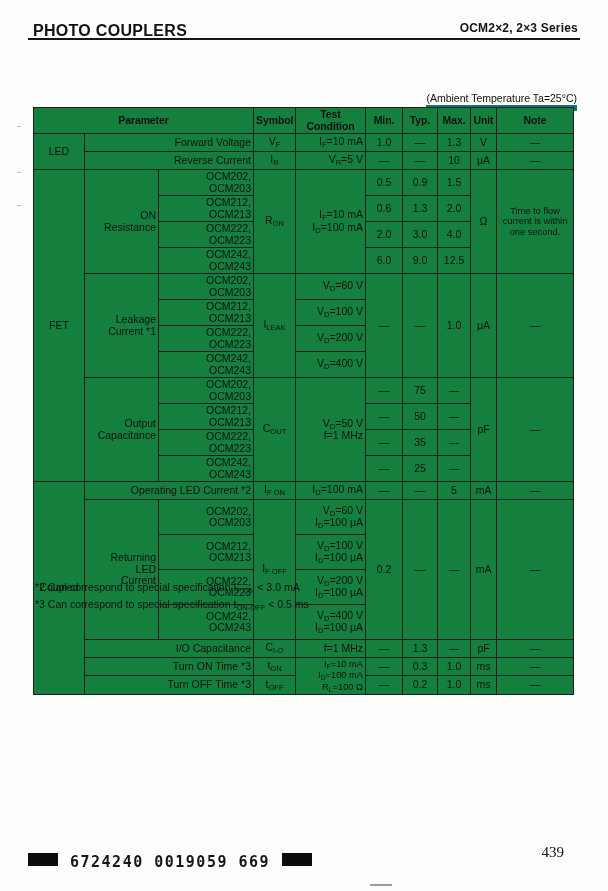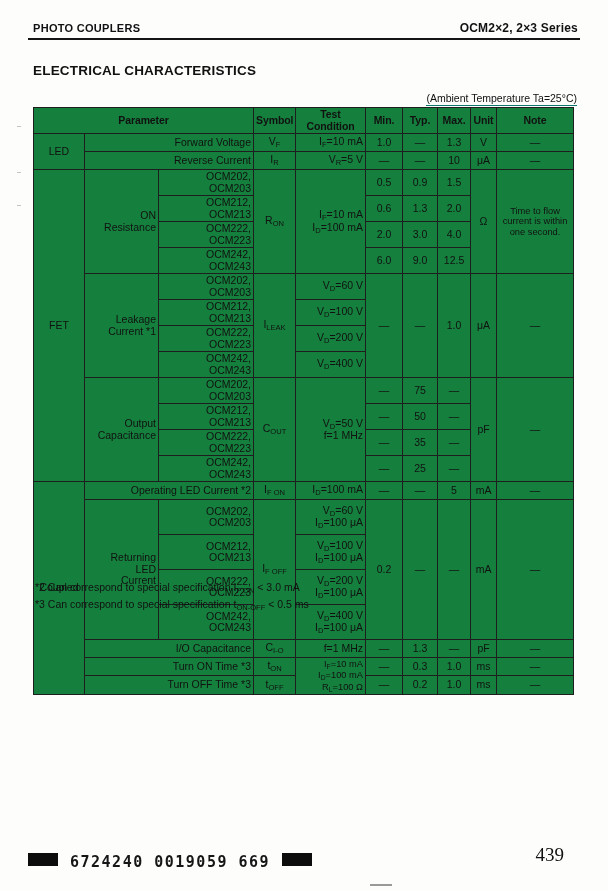--- a/index.html
+++ b/index.html
@@ -2,26 +2,26 @@
 <html><head>
 <meta charset="utf-8">
 <style>
   html,body{margin:0;padding:0;}
   body{background:#e8e8e8;font-family:"Liberation Sans",sans-serif;}
   .page{
     position:relative;width:608px;height:891px;margin:0 auto;
     background:#fdfdfc;color:#111;overflow:hidden;
   }
   
-  .hdr-left{position:absolute;left:33px;top:22px;font-size:11px;font-weight:bold;letter-spacing:.3px;}
+  .hdr-left{position:absolute;left:33px;top:22px;font-size:16px;font-weight:bold;letter-spacing:.3px;}
   .hdr-right{position:absolute;right:30px;top:21px;font-size:12px;font-weight:bold;letter-spacing:.2px;}
   .hdr-rule{position:absolute;left:28px;top:38px;width:552px;height:2px;background:#151515;}
   
   .sec-title{position:absolute;left:33px;top:63px;font-size:13.5px;font-weight:bold;letter-spacing:.2px;}
-  .ambient{position:absolute;right:31px;top:92px;font-size:10.5px;border-bottom:1px solid #0f766e;padding-bottom:1px;}
+  .ambient{position:absolute;right:31px;top:92px;font-size:10.5px;border-bottom:6px solid #0f766e;padding-bottom:1px;}
   
   .tbl-wrap{position:absolute;left:33px;top:107px;}
   table{border-collapse:collapse;table-layout:fixed;width:540px;background:#15803d;}
   td,th{
     border:1px solid #1e1e1e;font-size:10.5px;line-height:11.5px;color:#111;
     text-align:center;vertical-align:middle;padding:1px 2px;font-weight:normal;
     overflow:hidden;
   }
   th{font-weight:bold;letter-spacing:-0.1px;}
   td.al{text-align:right;padding-left:5px;}
@@ -29,34 +29,33 @@
   sub{font-size:0.72em;vertical-align:baseline;position:relative;top:2px;}
   
   .footnotes{position:absolute;left:35px;top:580px;font-size:10.5px;line-height:14.5px;}
   
   .footer{position:absolute;left:28px;top:853px;display:flex;gap:12px;}
   .blk{display:inline-block;width:30px;height:13px;background:#0c0c0c;}
   .code{
     font-family:"DejaVu Sans Mono",monospace;font-size:15px;font-weight:bold;
     letter-spacing:1.5px;color:#161616;transform:scaleY(1.1);
   }
-  .pageno{position:absolute;right:44px;top:844px;font-family:"Liberation Serif",serif;font-size:19px;margin-left:34px;}
+  .pageno{position:absolute;right:44px;top:844px;font-family:"Liberation Serif",serif;font-size:15px;margin-left:34px;}
   .smudge{position:absolute;left:370px;top:884px;width:22px;height:2px;background:#9a9a9a;}
   .tick{position:absolute;left:17px;width:4px;height:1px;background:#c4c4c4;}
 </style>
 </head>
 <body>
 
 <div class="page">
 
   <div class="hdr-left">PHOTO COUPLERS</div>
   <div class="hdr-right">OCM2×2, 2×3 Series</div>
   <div class="hdr-rule"></div>
 
-  <div class="sec-title">ELECTRICAL CHARACTERISTICS</div>
   <div class="ambient">(Ambient Temperature  Ta=25°C)</div>
 
   <div class="tbl-wrap">
     <table>
       <colgroup>
         <col style="width:51px">
           <col style="width:74px">
           <col style="width:95px">
         <col style="width:42px">
           <col style="width:70px">

